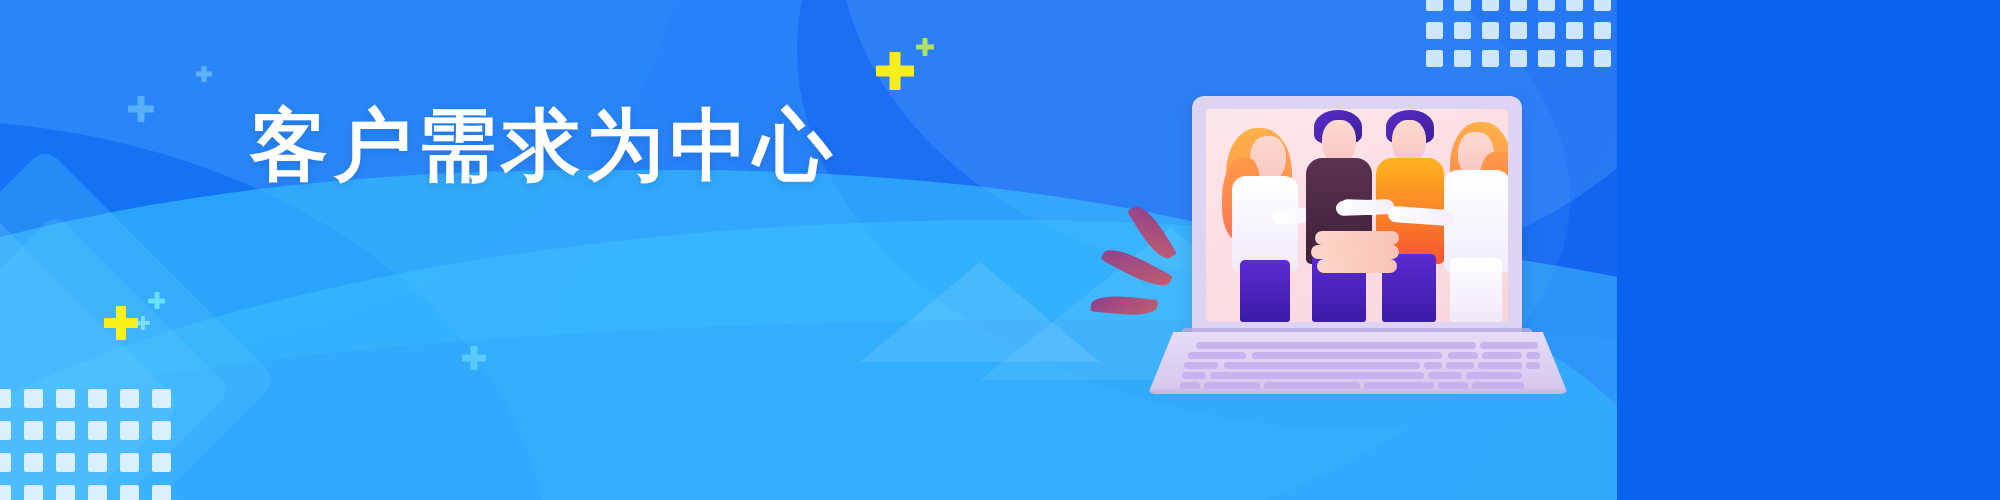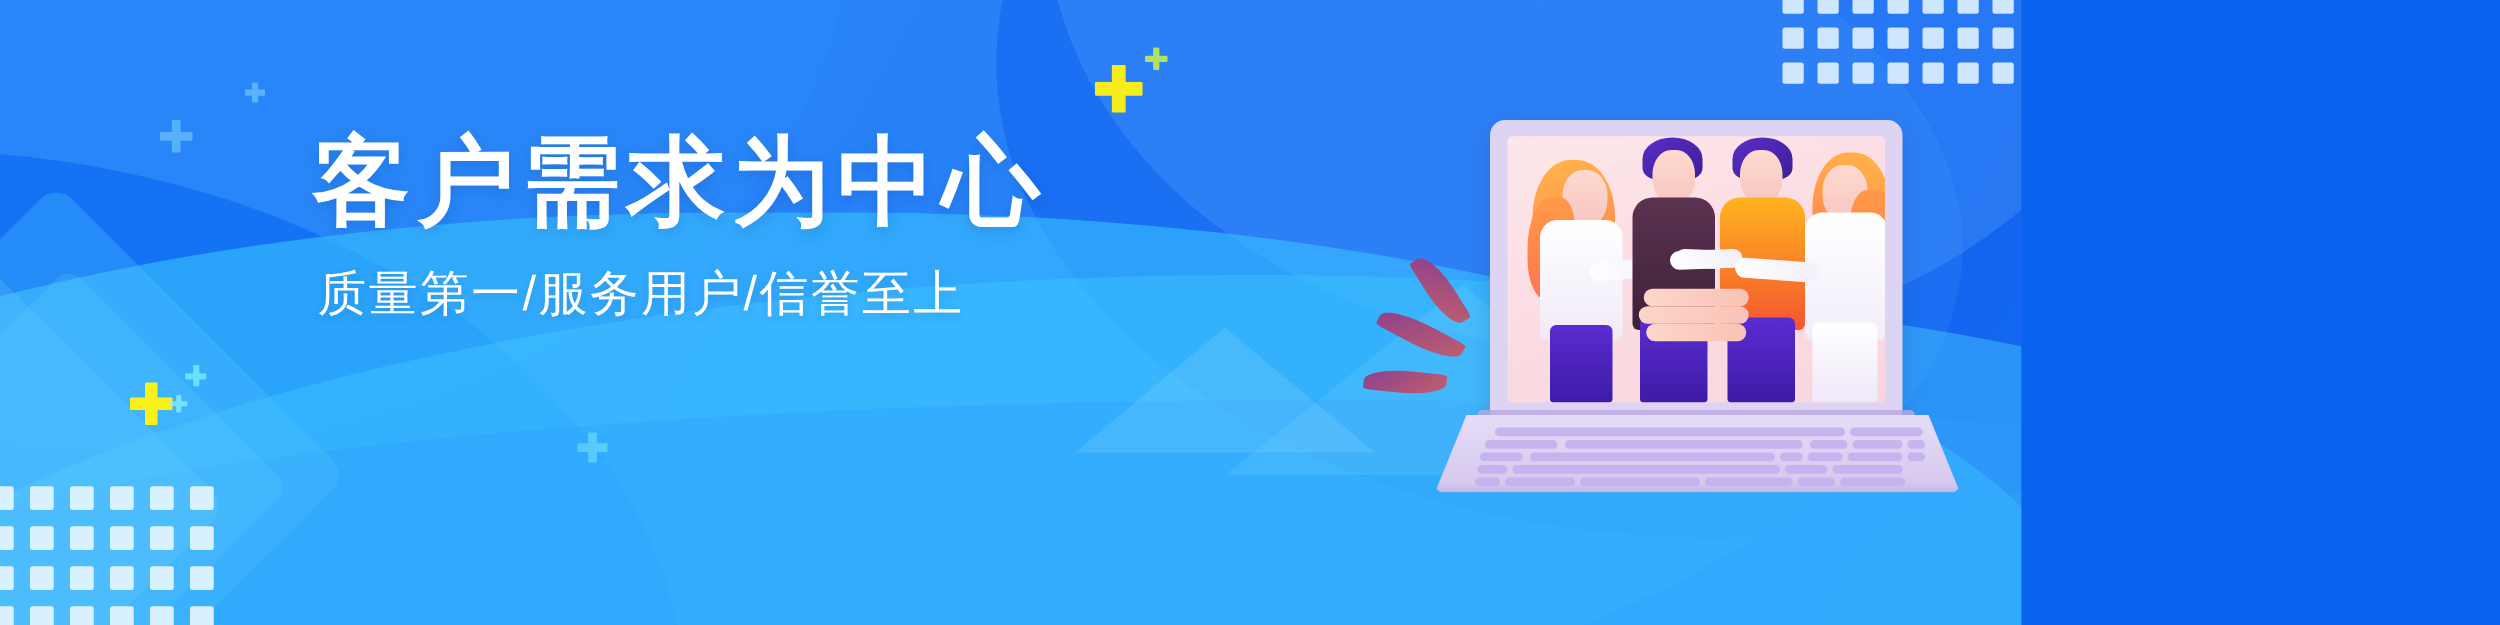--- a/index.html
+++ b/index.html
@@ -218,21 +218,20 @@
   <div class="plus p-y3"></div>
   <div class="plus p-c1"></div>
   <div class="plus p-c2"></div>
   <div class="plus p-c3"></div>
   <div class="plus p-c4"></div>
   <div class="plus p-c5"></div>
   <div class="plus p-c6"></div>
 
   <div class="copy">
     <h1 class="headline">客户需求为中心</h1>
-    <p class="subline">质量第一/服务用户/信誉至上</p>
   </div>
 
   <div class="leafgroup leaf-l">
     <div class="leaf" style="left:8px;top:8px;width:62px;height:20px;transform:rotate(58deg);"></div>
     <div class="leaf" style="left:2px;top:38px;width:72px;height:19px;transform:rotate(28deg);"></div>
     <div class="leaf" style="left:0px;top:64px;width:66px;height:18px;transform:rotate(6deg);"></div>
   </div>
 
   <div class="laptop">
     <div class="laptop-lid">

